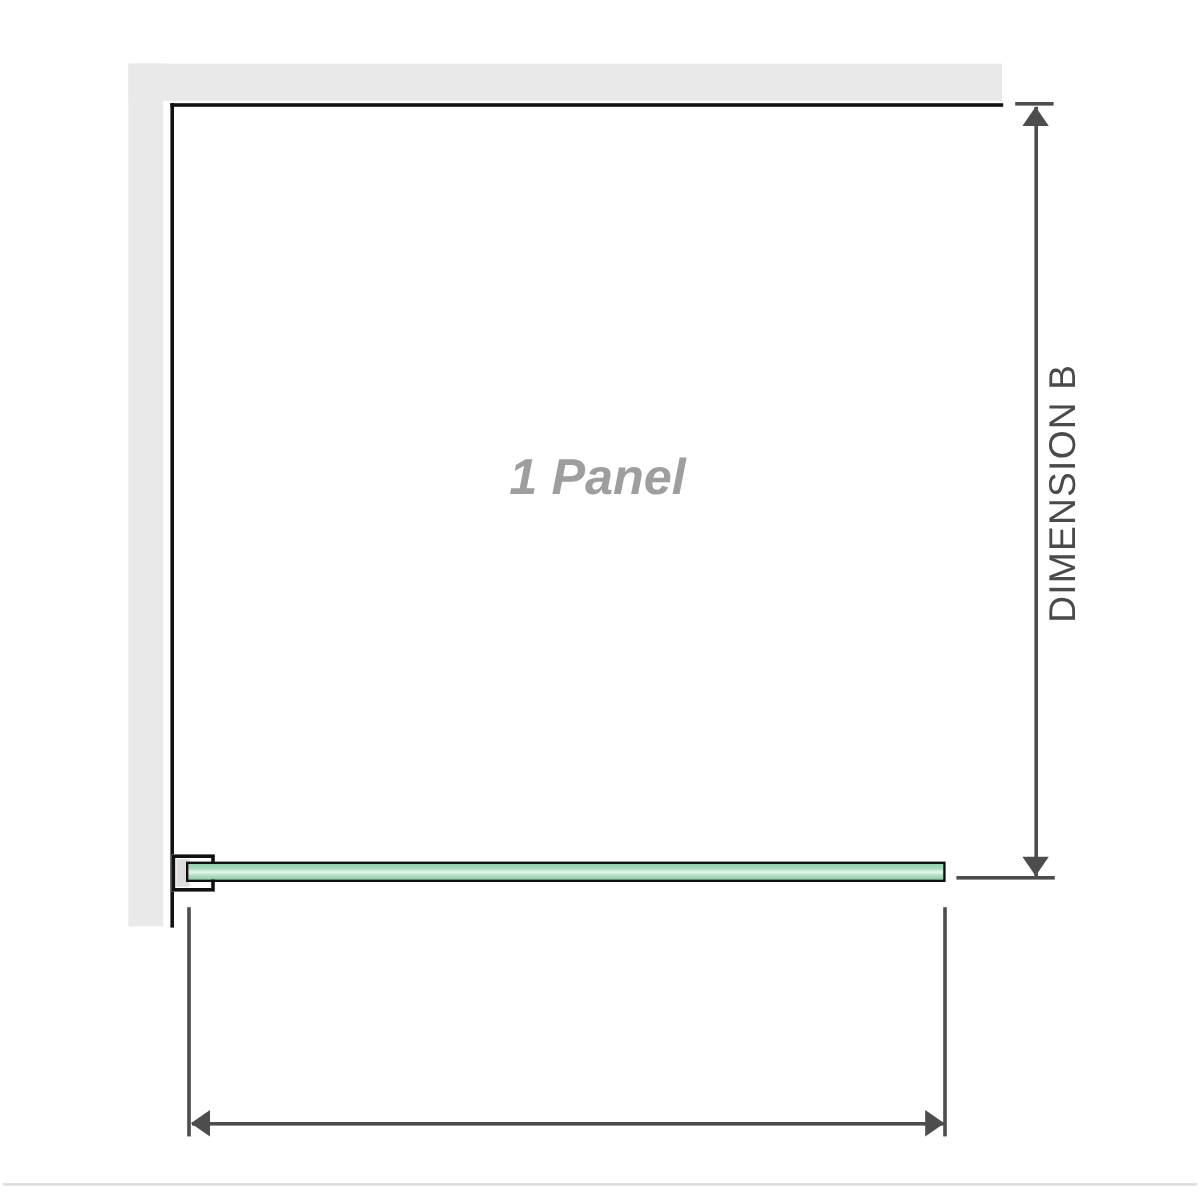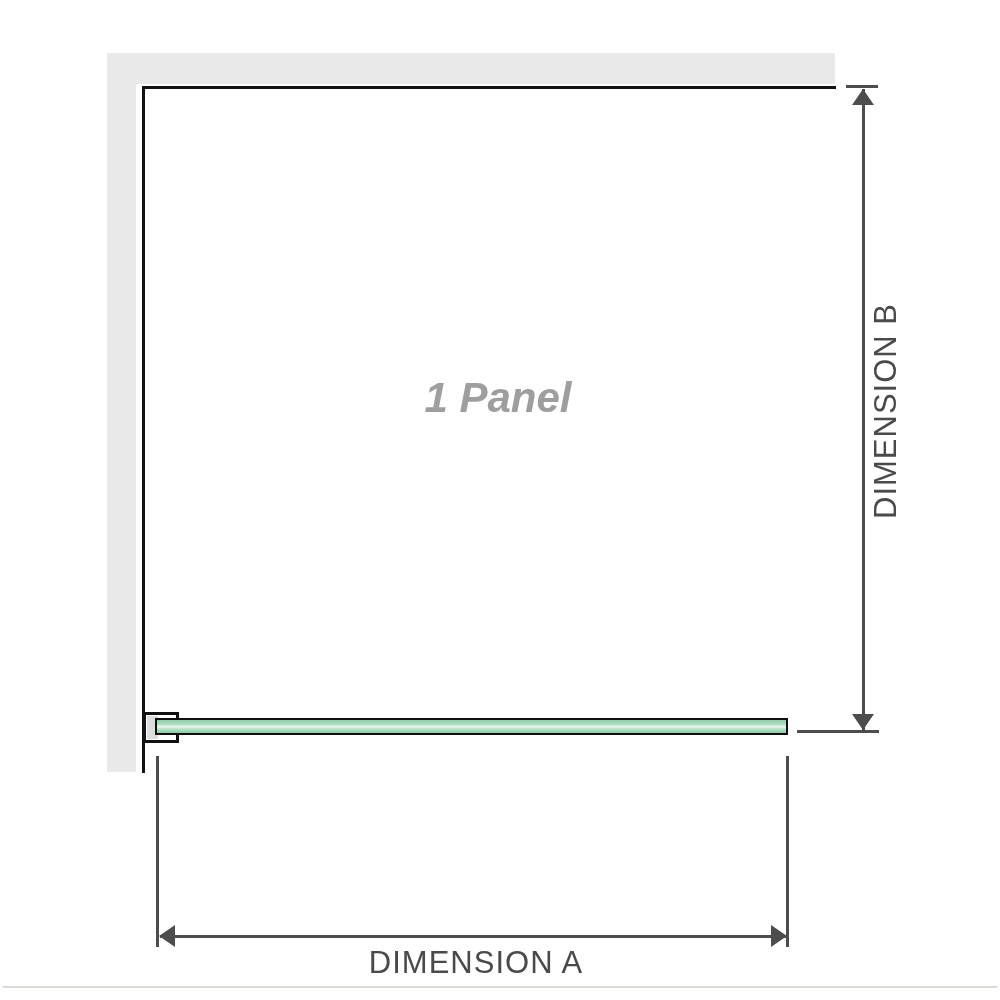--- a/index.html
+++ b/index.html
@@ -141,17 +141,16 @@
   <div class="abs dim dimb-cap-bottom"></div>
   <div class="abs tri tri-up"></div>
   <div class="abs tri tri-down"></div>
   <div class="abs dim-label dimb-label">DIMENSION B</div>
 
   <div class="abs dim dima-ext-left"></div>
   <div class="abs dim dima-ext-right"></div>
   <div class="abs dim dima-line"></div>
   <div class="abs tri tri-left"></div>
   <div class="abs tri tri-right"></div>
-  <div class="abs dim-label dima-label">DIMENSION A</div>
 
   <div class="abs photo-edge"></div>
 
 </div>
 
 </body></html>

